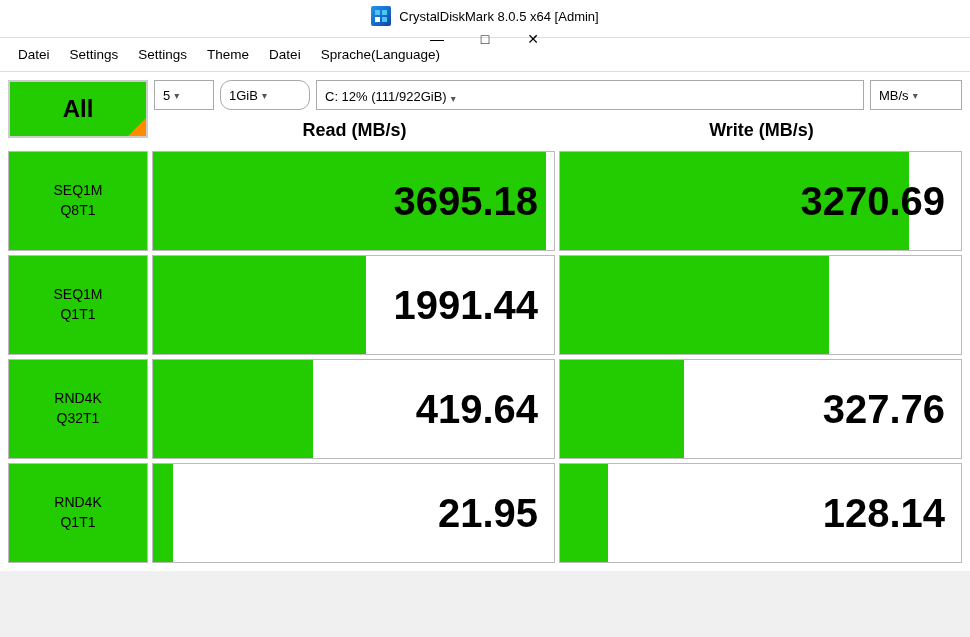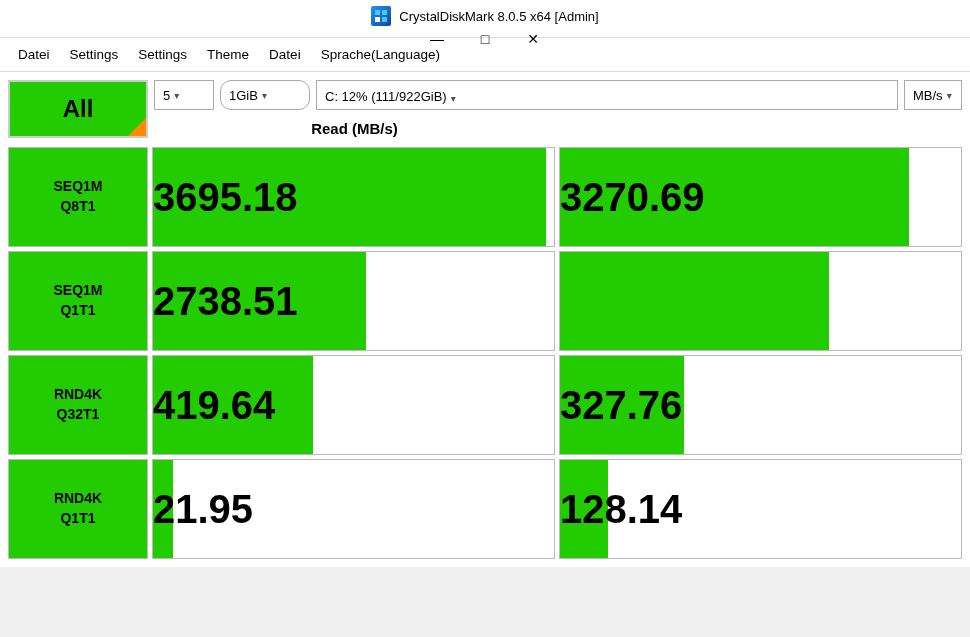--- a/index.html
+++ b/index.html
@@ -119,25 +119,25 @@
       height: 30px;
       border-radius: 0;
     }
     .select-box .arrow {
       font-size: 10px;
       color: #555;
     }
     .select-count { width: 60px; }
     .select-size { width: 90px; border-radius: 11px; }
     .select-drive { flex: 1; align-items: flex-end; }
-    .select-unit { width: 58px; }
+    .select-unit { width: 92px; }
     .col-header {
       text-align: center;
       font-weight: bold;
-      font-size: 15px;
+      font-size: 18px;
       padding: 4px 0;
     }
 
     
     .data-rows {
       display: flex;
       flex-direction: column;
       gap: 4px;
     }
     .data-row {
@@ -145,30 +145,31 @@
       grid-template-columns: 140px 1fr 1fr;
       gap: 4px;
       height: 100px;
     }
     .row-label {
       background: #22cc00;
       border: 1px solid #bbb;
       display: flex;
       align-items: center;
       justify-content: center;
-      font-weight: bold;
+      font-weight: normal;
       font-size: 14px;
       text-align: center;
       line-height: 1.4;
     }
     .row-value {
       background: #fff;
       border: 1px solid #bbb;
       display: flex;
       align-items: center;
+      justify-content: flex-end;
       padding-right: 16px;
       position: relative;
       overflow: hidden;
     }
     .row-value .bar {
       position: absolute;
       left: 0;
       top: 0;
       height: 100%;
       background: #22cc00;
@@ -239,20 +240,21 @@
           <span class="arrow">▾</span>
         </div>
         <div class="select-box select-unit">
           <span>MB/s</span>
           <span class="arrow">▾</span>
         </div>
       </div>
 
       <div style="display:grid; grid-template-columns: 1fr 1fr; gap:6px;">
         <div class="col-header">Read (MB/s)</div>
+        <div class="col-header">Write (MB/s)</div>
       </div>
     </div>
   </div>
 
   <div class="data-rows" id="data-rows-container">
   <div class="data-row">
         <div class="row-label">
           <span>SEQ1M<br>Q8T1</span>
         </div>
         <div class="row-value">
@@ -263,21 +265,21 @@
           <div class="bar" style="width: 87%;"></div>
           <span class="value-text">3270.69</span>
         </div>
       </div>
       <div class="data-row">
         <div class="row-label">
           <span>SEQ1M<br>Q1T1</span>
         </div>
         <div class="row-value">
           <div class="bar" style="width: 53%;"></div>
-          <span class="value-text">2738.51</span>
+          <span class="value-text">1991.44</span>
         </div>
         <div class="row-value">
           <div class="bar" style="width: 67%;"></div>
         </div>
       </div>
       <div class="data-row">
         <div class="row-label">
           <span>RND4K<br>Q32T1</span>
         </div>
         <div class="row-value">

